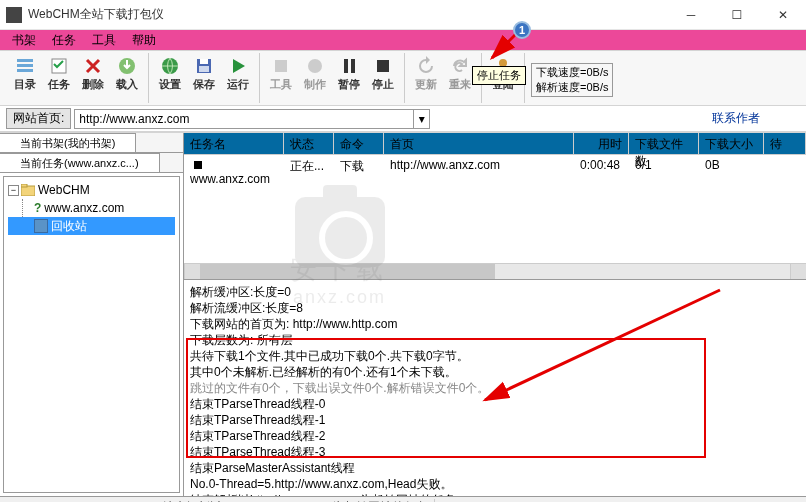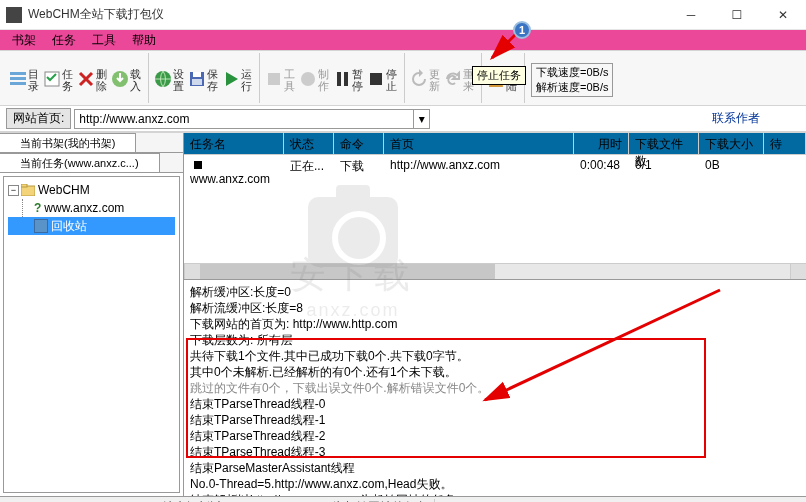--- a/index.html
+++ b/index.html
@@ -11,21 +11,21 @@
 .titlebar .title { flex: 1; font-size: 12px; color: #333; }
 .winbtn { width: 46px; height: 30px; display: flex; align-items: center; justify-content: center; color: #333; }
 
 
 .menubar { height: 20px; background: #ec4899; display: flex; align-items: flex-start; padding: 0 4px; }
 .menubar span { padding: 2px 8px; font-size: 12px; }
 
 
 .toolbar { height: 56px; background: #f7f7f7; border-top: 1px solid #d4d4d4; border-bottom: 1px solid #d4d4d4; display: flex; align-items: flex-start; padding: 2px 4px; }
 .tb-group { display: flex; border-right: 1px solid #ccc; height: 50px; padding: 0 4px; }
-.tb-btn { width: 34px; display: flex; flex-direction: row; align-items: center; justify-content: flex-start; padding-top: 3px; cursor: pointer; font-size: 11px; color: #333; position: relative; }
+.tb-btn { width: 34px; display: flex; flex-direction: column; align-items: center; justify-content: flex-start; padding-top: 3px; cursor: pointer; font-size: 11px; color: #333; position: relative; font-weight: bold; }
 .tb-btn.disabled { color: #999; }
 .tb-btn .ico { width: 20px; height: 20px; margin-bottom: 2px; }
 .tb-btn .lbl { font-size: 11px; line-height: 12px; }
 .speedbox { border: 1px solid #999; padding: 1px 4px; font-size: 11px; margin-left: 6px; margin-top: 10px; height: 34px; display: flex; flex-direction: column; justify-content: center; }
 
 
 .urlbar { height: 26px; display: flex; align-items: center; padding: 3px 6px; background: #fff; border-bottom: 1px solid #d4d4d4; }
 .urlbar .lbl { background: #e5e5e5; border: 1px solid #999; padding: 1px 6px; font-size: 12px; margin-right: 3px; }
 .urlbar input { flex: 0 0 340px; border: 1px solid #999; height: 20px; padding: 0 4px; font-size: 12px; }
 .contact { margin-left: auto; color: #003399; font-size: 12px; padding-right: 40px; }
@@ -59,21 +59,21 @@
 .tooltip { position: absolute; top: 66px; left: 472px; background: #ffffe1; border: 1px solid #000; padding: 1px 4px; font-size: 11px; z-index: 50; }
 
 
 .badge { position: absolute; top: 21px; left: 513px; width: 18px; height: 18px; border-radius: 50%; background: #3b74c2; border: 2px solid #9abde0; color: #fff; font-size: 11px; font-weight: bold; display: flex; align-items: center; justify-content: center; z-index: 60; }
 
 
 .watermark { position: absolute; left: 290px; top: 197px; opacity: 0.12; pointer-events: none; z-index: 5; text-align: center; }
 .watermark .camera { width: 90px; height: 70px; background: #666; border-radius: 10px; margin: 0 auto; position: relative; }
 .watermark .camera::before { content: ""; position: absolute; top: -12px; left: 28px; width: 34px; height: 14px; background: #666; border-radius: 4px 4px 0 0; }
 .watermark .camera::after { content: ""; position: absolute; top: 14px; left: 24px; width: 42px; height: 42px; border: 6px solid #fff; border-radius: 50%; }
-.watermark .txt1 { font-size: 36px; letter-spacing: 6px; color: #666; margin-top: -16px; font-family: Liberation Serif, serif; }
+.watermark .txt1 { font-size: 27px; letter-spacing: 6px; color: #666; margin-top: -16px; font-family: Liberation Serif, serif; }
 .watermark .txt2 { font-size: 18px; color: #666; letter-spacing: 2px; }
 
 
 .redrect { position: absolute; left: 186px; top: 338px; width: 520px; height: 120px; border: 2px solid #e40000; z-index: 40; pointer-events: none; }
 svg.anno { position: absolute; top: 0; left: 0; pointer-events: none; z-index: 41; }
 
 
 .hscroll { height: 16px; background: #f0f0f0; border-top: 1px solid #ccc; display: flex; }
 .hscroll .track { flex: 1; background: #e8e8e8; position: relative; }
 .hscroll .thumb { position: absolute; left: 0; top: 0; height: 100%; width: 50%; background: #c7c7c7; }

